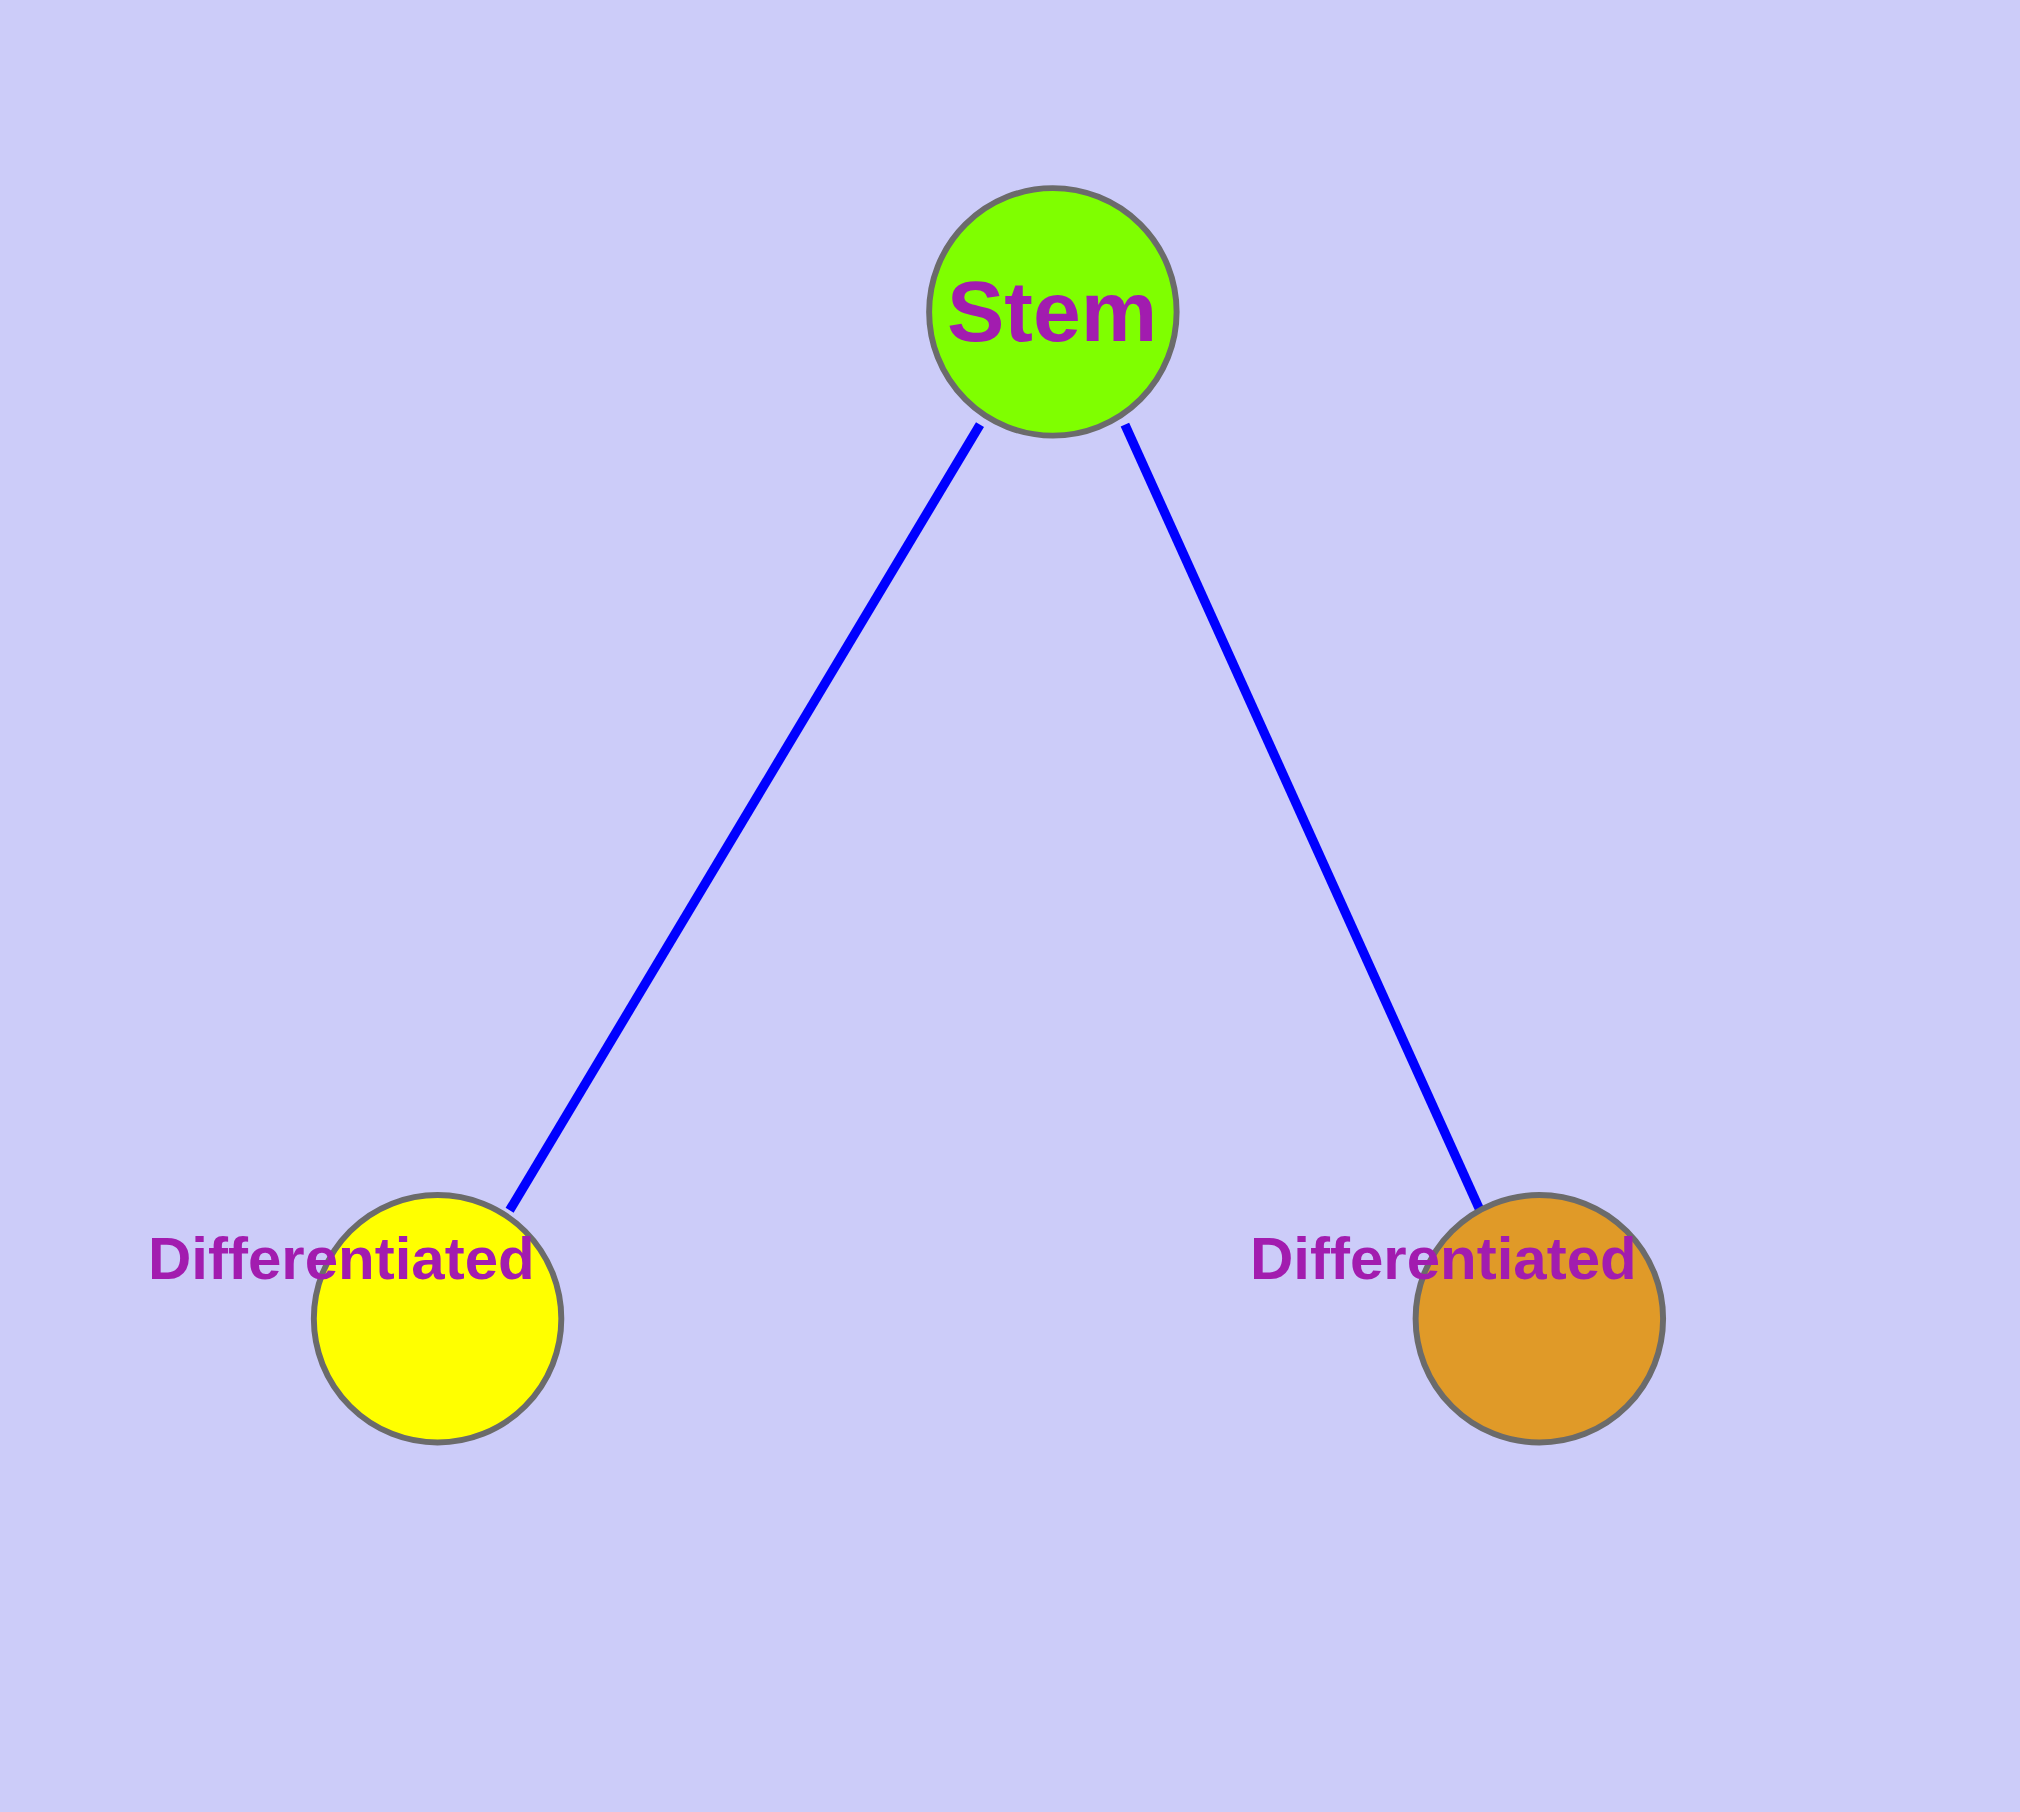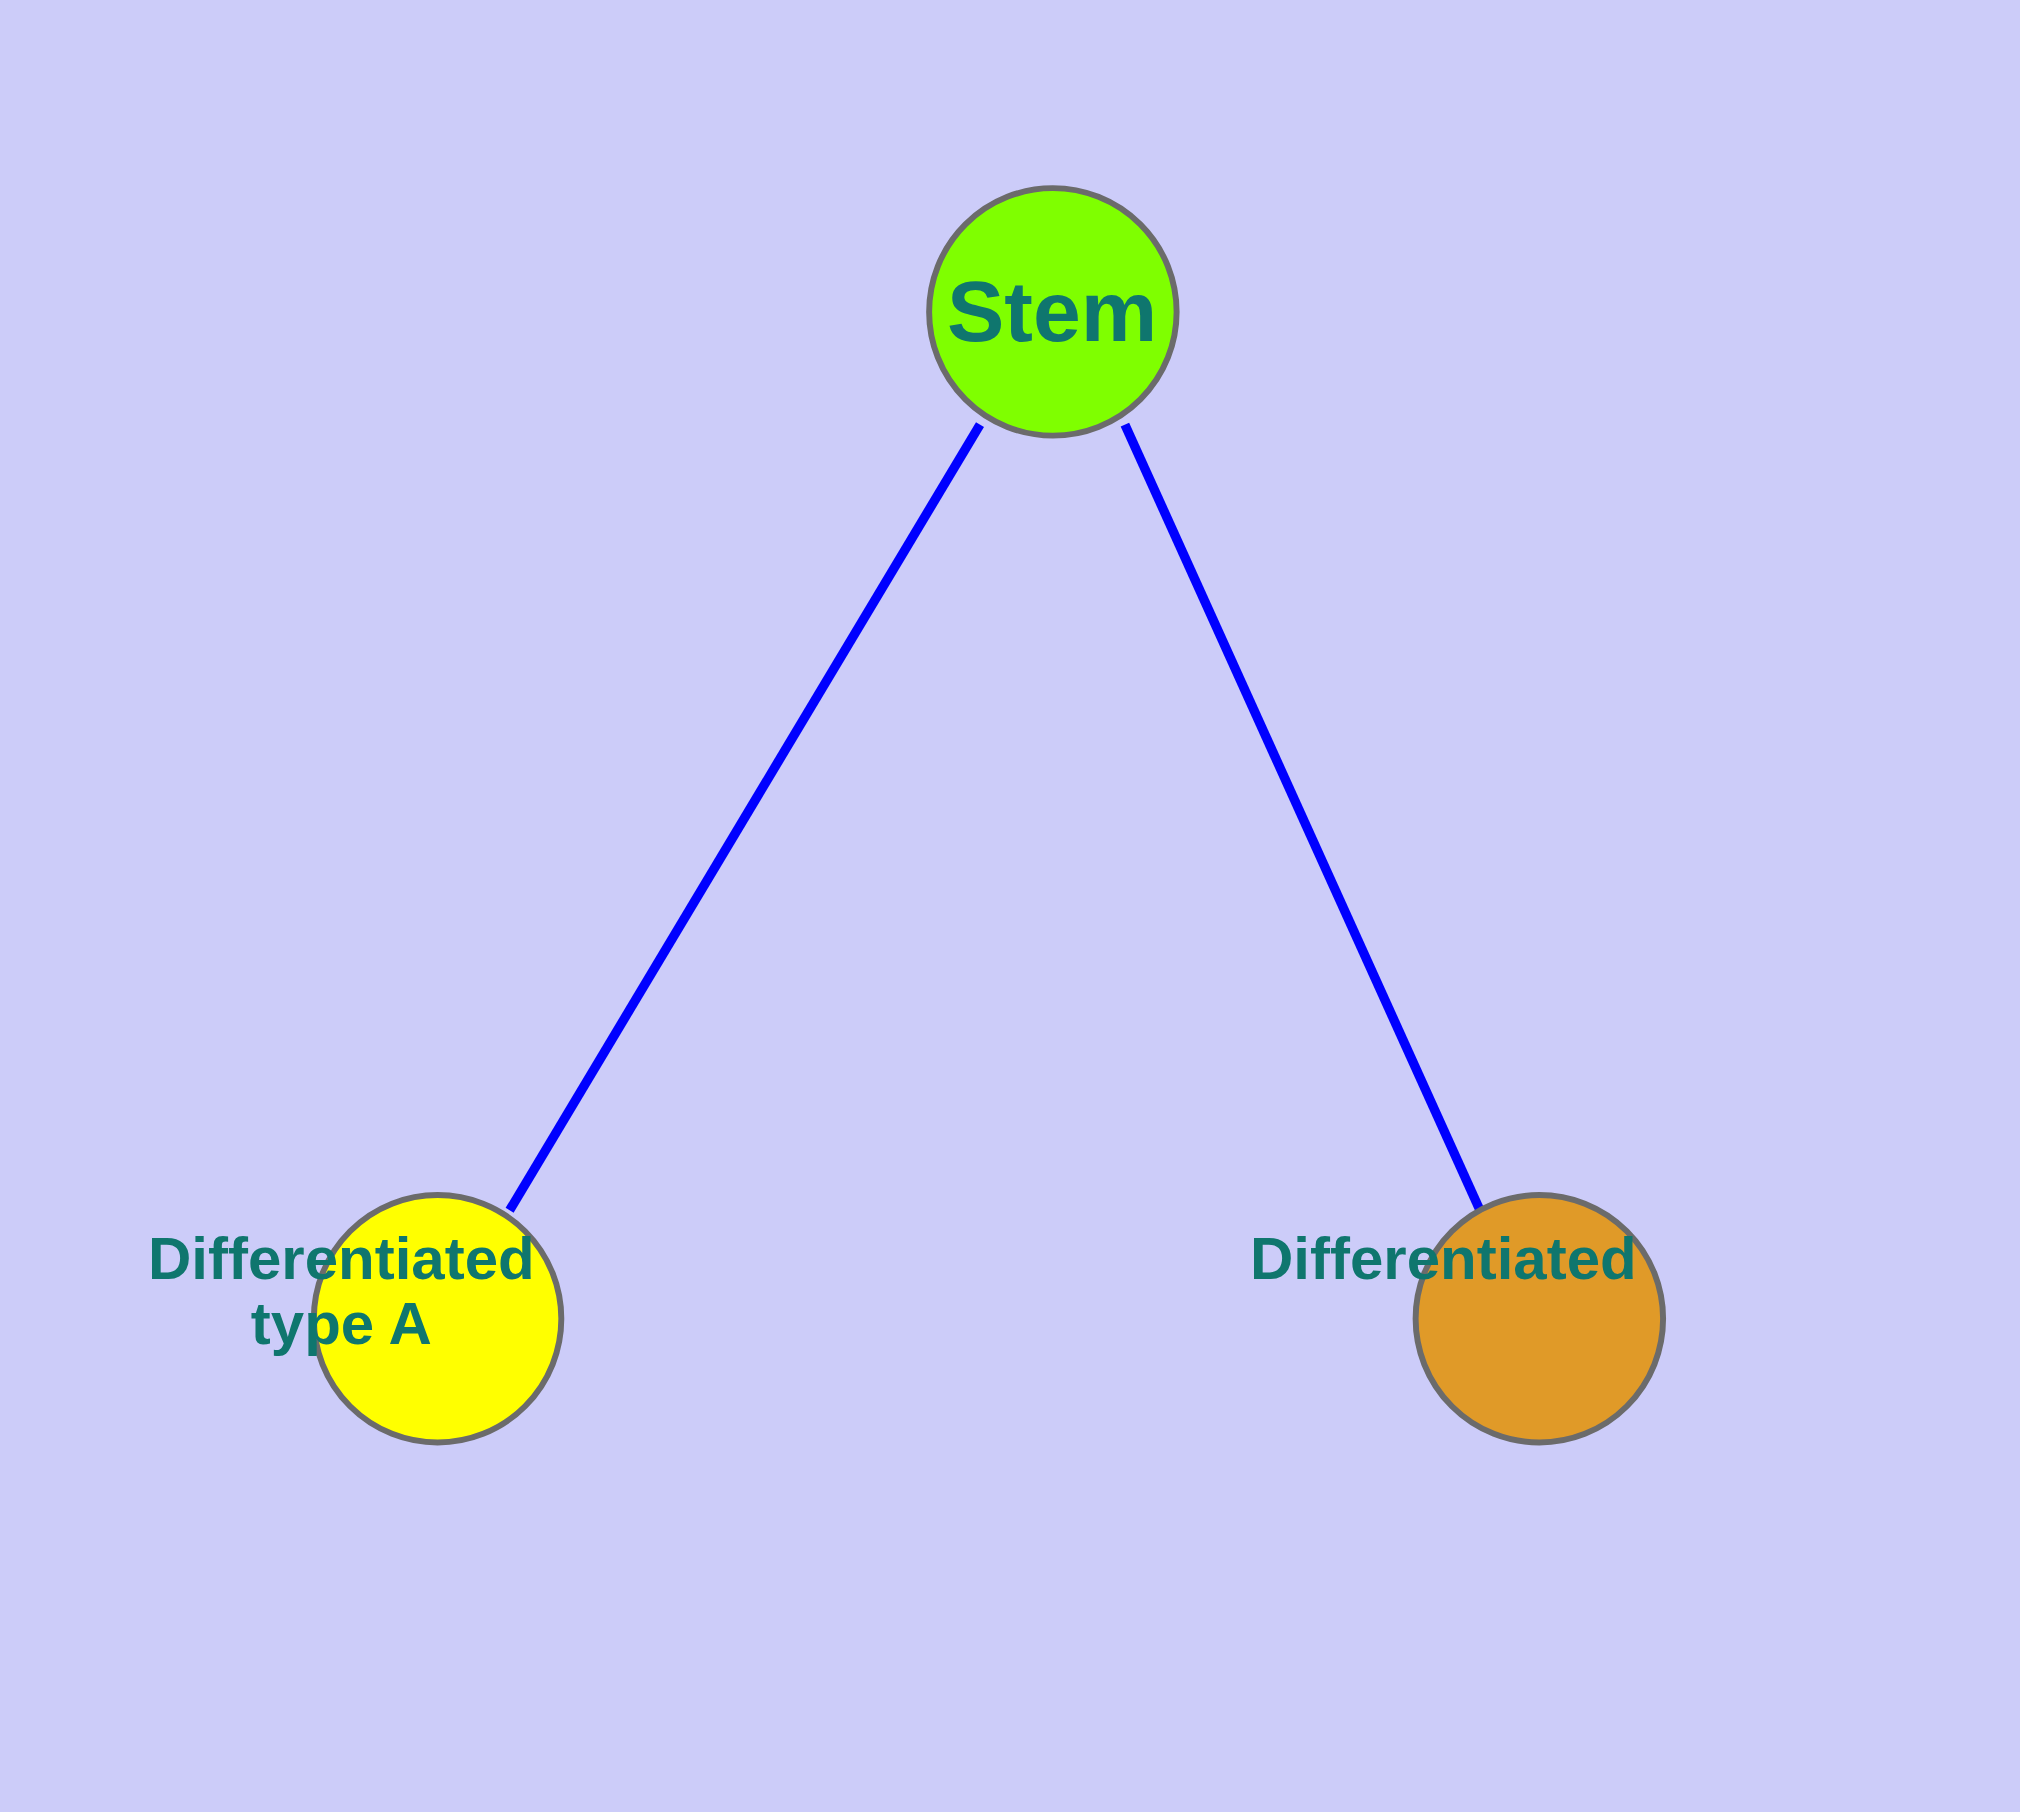--- a/index.html
+++ b/index.html
@@ -22,21 +22,21 @@
     position: absolute;
     top: 0;
     left: 0;
     width: 2021px;
     height: 1812px;
   }
   .node-label {
     position: absolute;
     font-family: "Liberation Sans", sans-serif;
     font-weight: bold;
-    color: #0f766e;
+    color: #a21caf;
     text-align: center;
     line-height: 1.08;
     white-space: nowrap;
     pointer-events: none;
     user-select: none;
   }
   .node-label-big {
     font-size: 86px;
   }
   .node-label-multiline {
@@ -62,21 +62,20 @@
         <circle cx="1816" cy="1556" r="146" fill="#e09a28" stroke="#6b6b6b" stroke-width="7"></circle>
       </g>
   </svg>
 
   <div id="labels-layer">
       <div class="node-label node-label-big" style="left: 947px; top: 265px;">
         <span class="label-line">Stem</span>
       </div>
       <div class="node-label node-label-multiline" style="left: 148px; top: 1227px;">
         <span class="label-line">Differentiated</span>
-        <span class="label-line">type A</span>
       </div>
       <div class="node-label node-label-multiline" style="left: 1250px; top: 1227px;">
         <span class="label-line">Differentiated</span>
       </div>
     </div>
 
 </div>
 
 
 </body></html>

